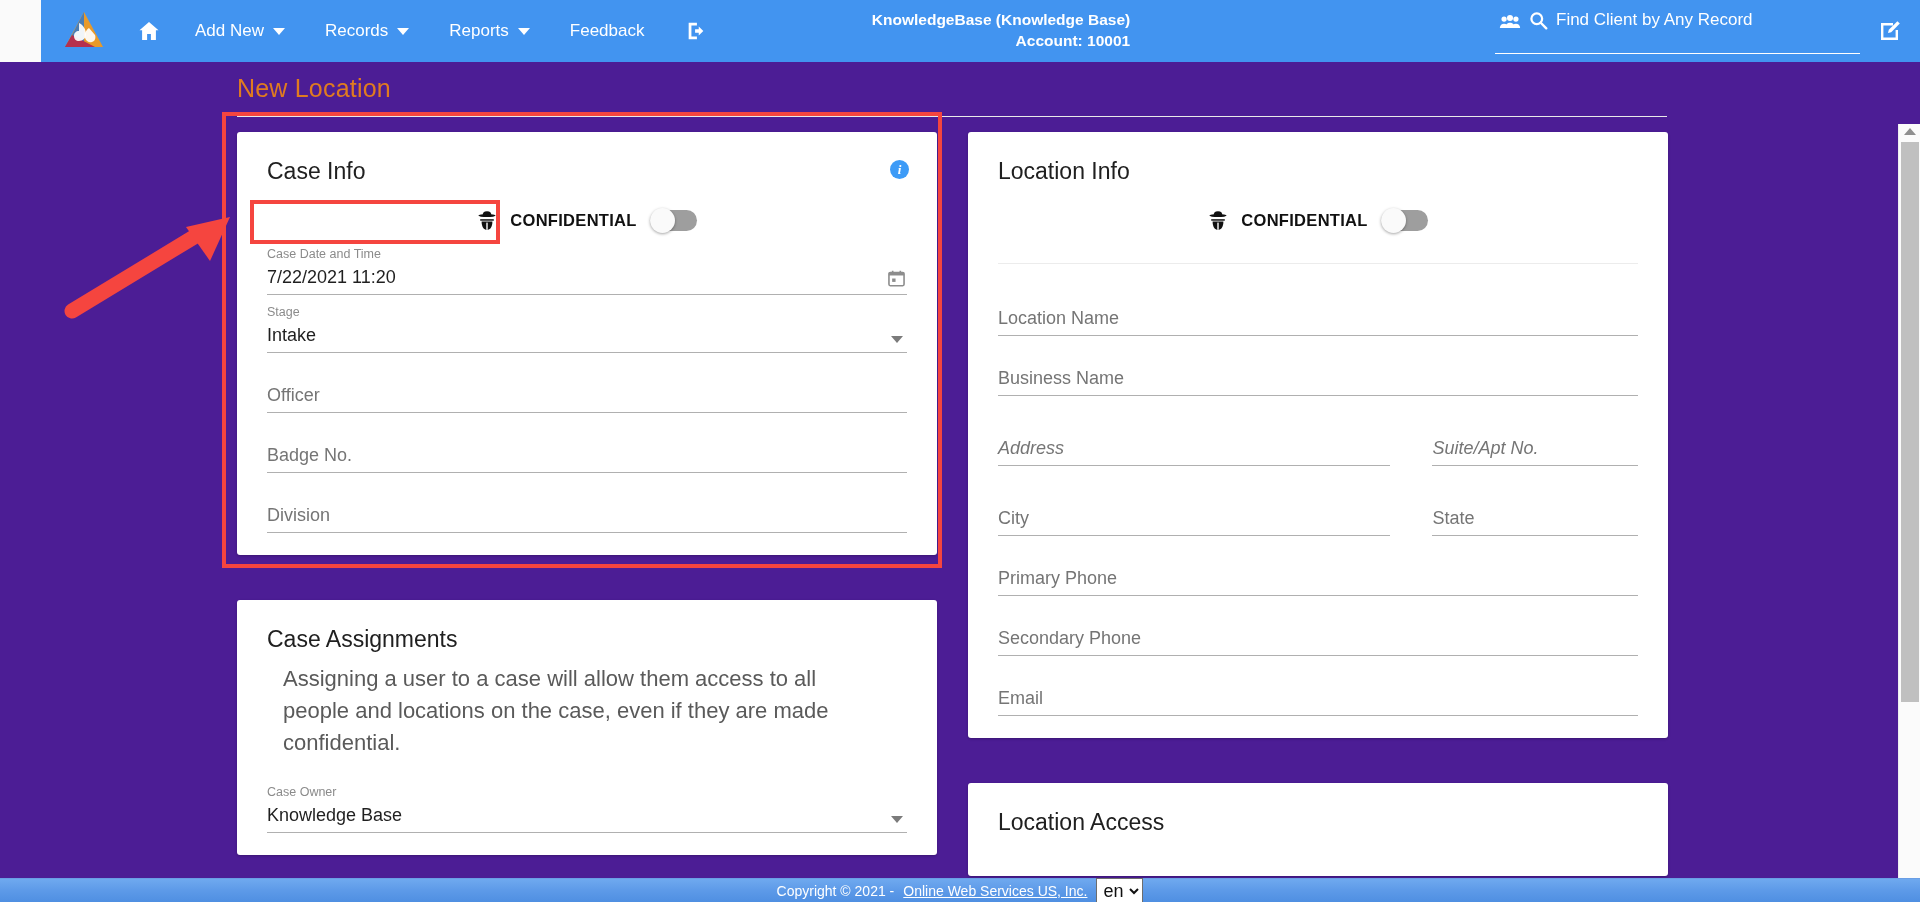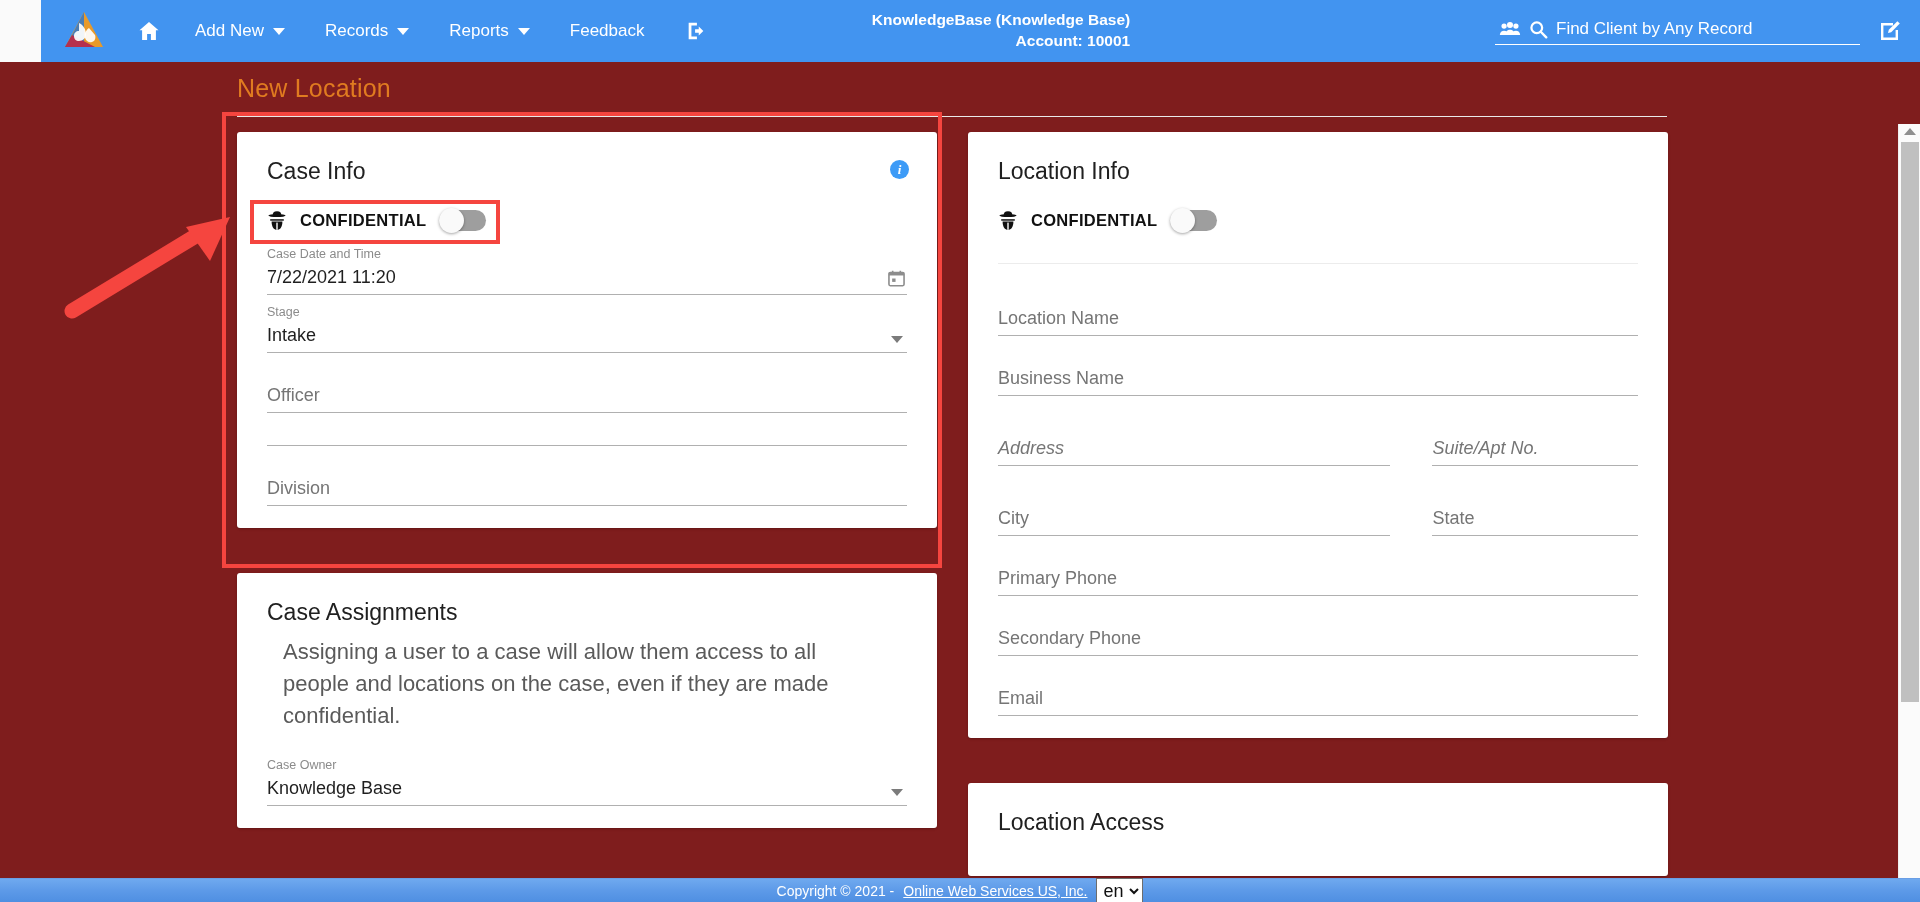--- a/index.html
+++ b/index.html
@@ -44,34 +44,34 @@
     position: absolute; left: 50%; transform: translateX(-50%);
     text-align: right; line-height: 1.35;
   }
   .nav-center .line1 { font-size: 15.5px; font-weight: bold; }
   .nav-center .line2 { font-size: 15.5px; font-weight: bold; }
   .nav-right {
     position: absolute; right: 18px;
     display: flex; align-items: center; gap: 18px;
   }
   .find-client {
-    display: flex; align-items: center; gap: 8px;
+    display: flex; align-items: flex-end; gap: 8px;
     border-bottom: 1.5px solid #ffffff;
-    padding: 2px 6px 5px 4px;
+    padding: 2px 6px 23px 4px;
     min-width: 365px;
     cursor: text;
   }
   .find-client .fc-text { font-size: 17px; color: #ffffff; }
   .nav-ico { display: inline-flex; align-items: center; cursor: pointer; }
 
   
   .page {
     position: absolute; top: 62px; left: 0;
     width: 1920px; height: 817px;
-    background: #7f1d1d;
+    background: #4c1d95;
     overflow: hidden;
   }
   .page-title {
     position: absolute; left: 237px; top: 12px;
     font-size: 25px; color: #e07b20;
     letter-spacing: .2px;
   }
   .title-rule {
     position: absolute; left: 237px; top: 54px;
     width: 1430px; height: 1px; background: #e9e9e9;
@@ -90,21 +90,21 @@
   .card h2 {
     font-size: 23px; font-weight: normal; color: #202020;
     margin-bottom: 18px;
   }
   .card .card-sub {
     font-size: 22px; color: #5a5a5a; line-height: 1.46;
     margin: -8px 0 26px 16px; max-width: 600px;
   }
 
   
-  .conf-row { display: flex; align-items: center; gap: 13px; height: 34px; }
+  .conf-row { display: flex; align-items: center; gap: 13px; height: 34px; justify-content: center; }
   .conf-label { font-size: 16.5px; font-weight: bold; color: #111; letter-spacing: .3px; }
   .toggle {
     width: 47px; height: 21px; border-radius: 11px;
     background: #9e9e9e; position: relative; cursor: pointer; flex: none;
   }
   .toggle .knob {
     position: absolute; left: 0; top: -2px;
     width: 25px; height: 25px; border-radius: 50%;
     background: #fafafa;
     box-shadow: 0 1px 3px rgba(0,0,0,.35);
@@ -336,20 +336,21 @@
         <div class="uline"></div>
       </div>
 
 
       <div class="field" style="margin-top:12px;">
         <div class="fplace">Officer</div>
         <div class="uline"></div>
       </div>
 
       <div class="field" style="margin-top:12px;">
+        <div class="fplace">Badge No.</div>
         <div class="uline"></div>
       </div>
 
       <div class="field" style="margin-top:12px;">
         <div class="fplace">Division</div>
         <div class="uline"></div>
       </div>
     </div>
 
     <div class="card" style="margin-top:45px;">

